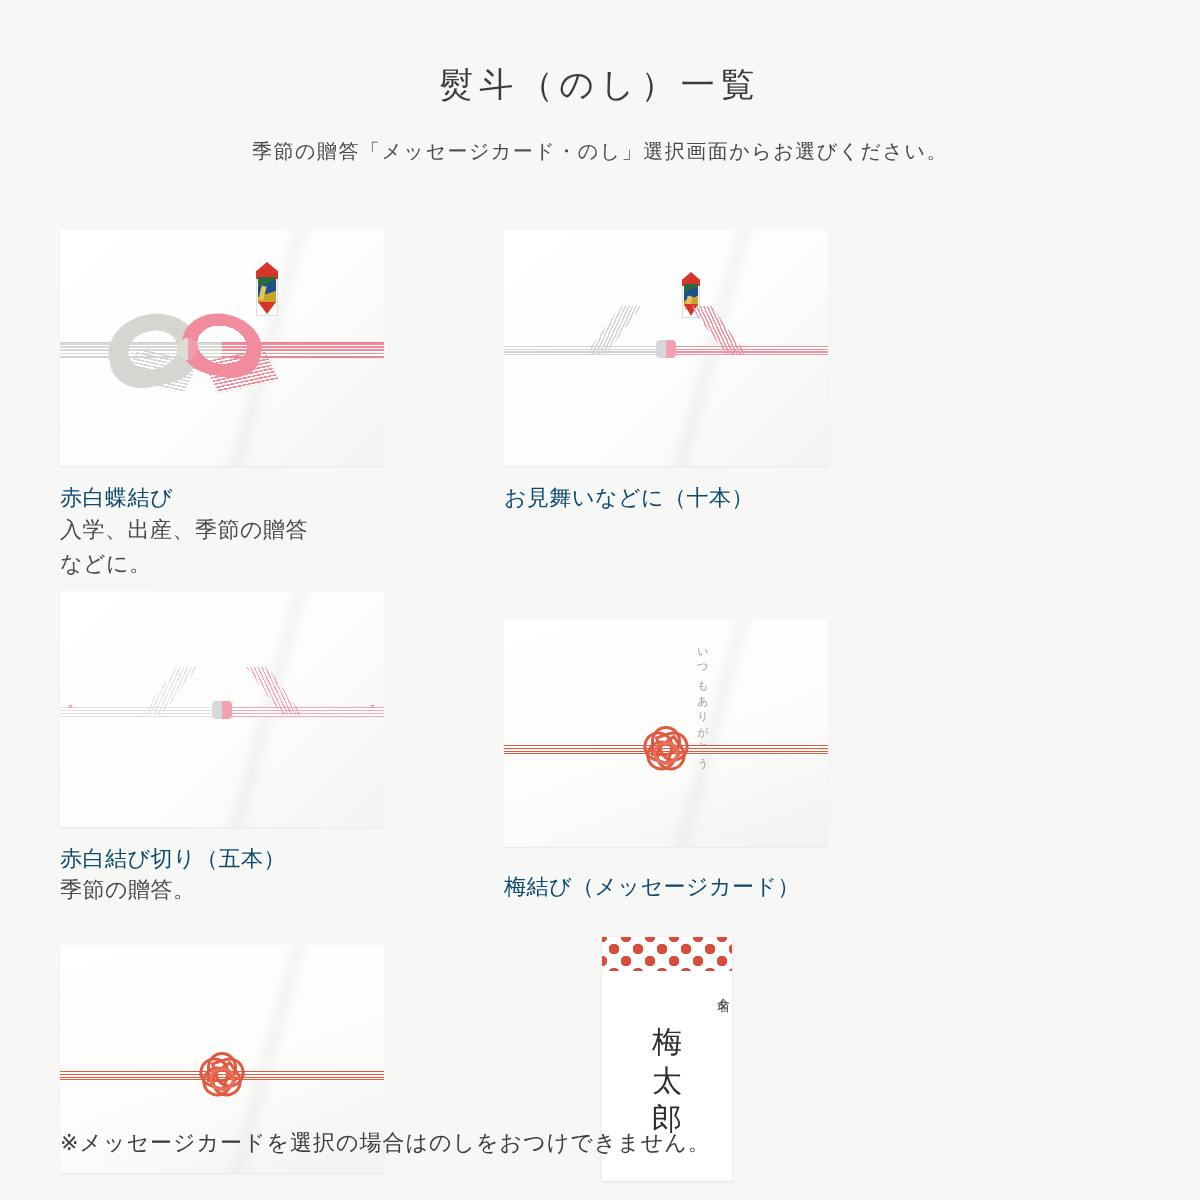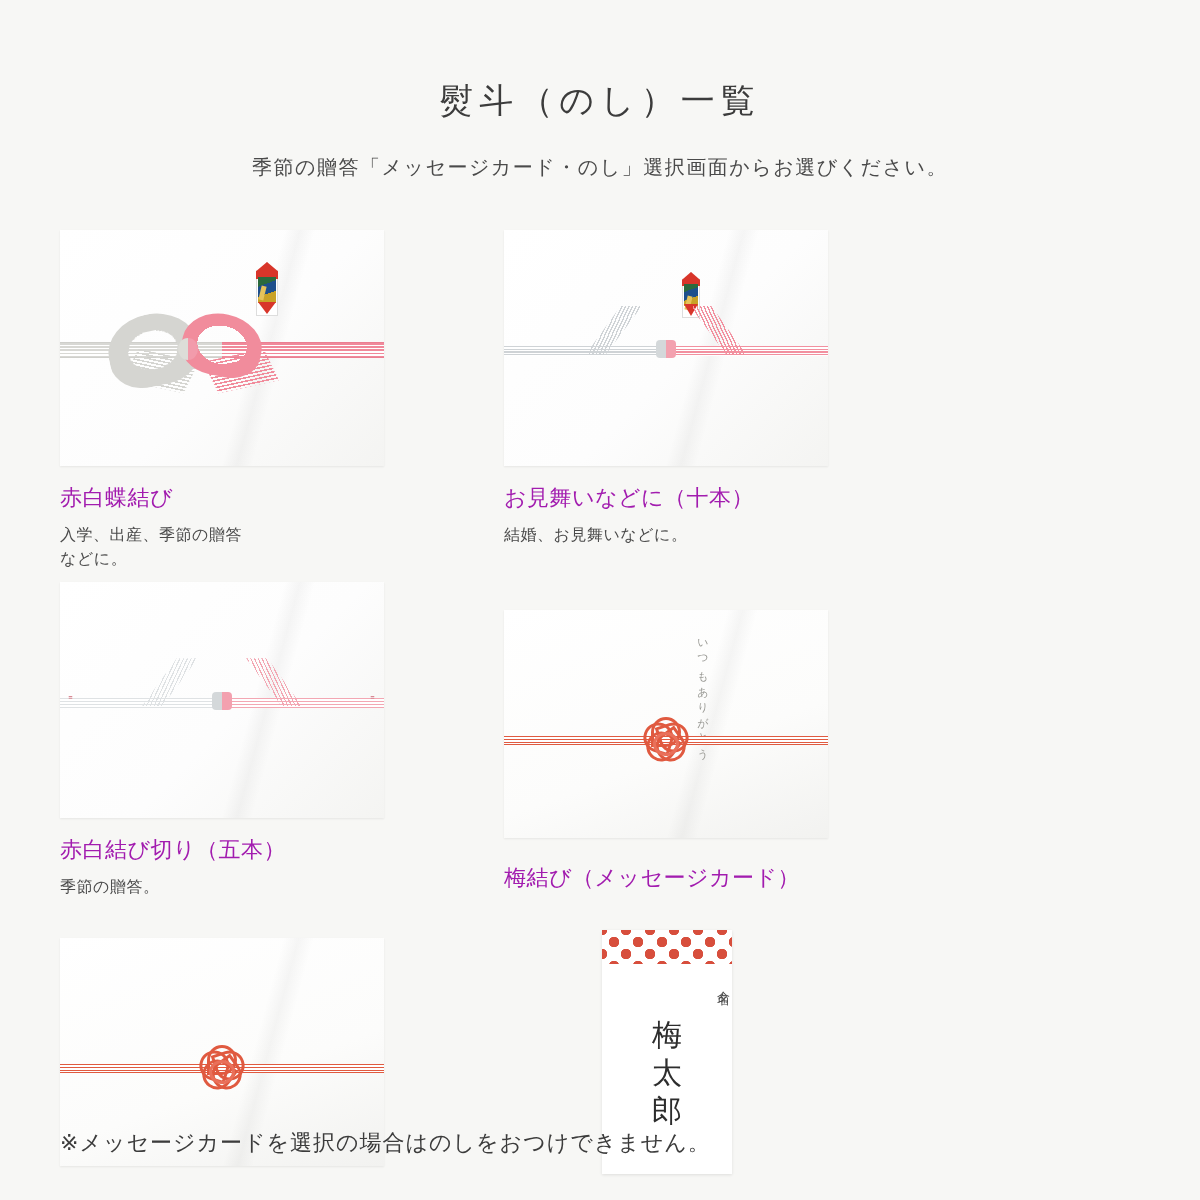--- a/index.html
+++ b/index.html
@@ -17,21 +17,21 @@
   }
 
   
   .page-title {
     text-align: center;
     font-size: 34px;
     letter-spacing: 6px;
     color: #3c3c3c;
     font-weight: 400;
     margin: 0;
-    padding-top: 78px;
+    padding-top: 62px;
   }
   .page-subtitle {
     text-align: center;
     font-size: 20px;
     letter-spacing: 1.5px;
     color: #4a4a4a;
     margin: 0;
     padding-top: 30px;
   }
 
@@ -51,31 +51,30 @@
   }
   .cell.row2 { margin-top: 28px; }
 
   .noshi-figure {
     width: 324px;
     height: 236px;
     position: relative;
   }
 
   .label {
-    color: #a21caf;
+    color: #0c4a6e;
     font-size: 22px;
     letter-spacing: 0.5px;
     margin-top: 18px;
     line-height: 1.3;
   }
   .desc {
     color: #4a4a4a;
-    font-size: 16px;
+    font-size: 22px;
     line-height: 1.55;
-    margin-top: 10px;
     letter-spacing: 0.5px;
   }
 
   
   .envelope {
     position: absolute;
     left: 0;
     top: 0;
     width: 324px;
     height: 236px;
@@ -471,23 +470,20 @@
       </div>
       <div class="mk-band">
         <div class="half left-half"></div>
         <div class="half right-half"></div>
       </div>
       <div class="mk-loop-l"></div>
       <div class="mk-loop-r"></div>
       <div class="mk-knot"></div>
     </div>
     <div class="label">お見舞いなどに（十本）</div>
-    <div class="desc">
-      <div>結婚、お見舞いなどに。</div>
-    </div>
   </div>
 
   <div class="cell">
     <div class="noshi-figure five">
       <div class="envelope">
           <div class="fold"></div>
         </div>
       <div class="mk-band">
         <div class="half left-half"></div>
         <div class="half right-half"></div>

